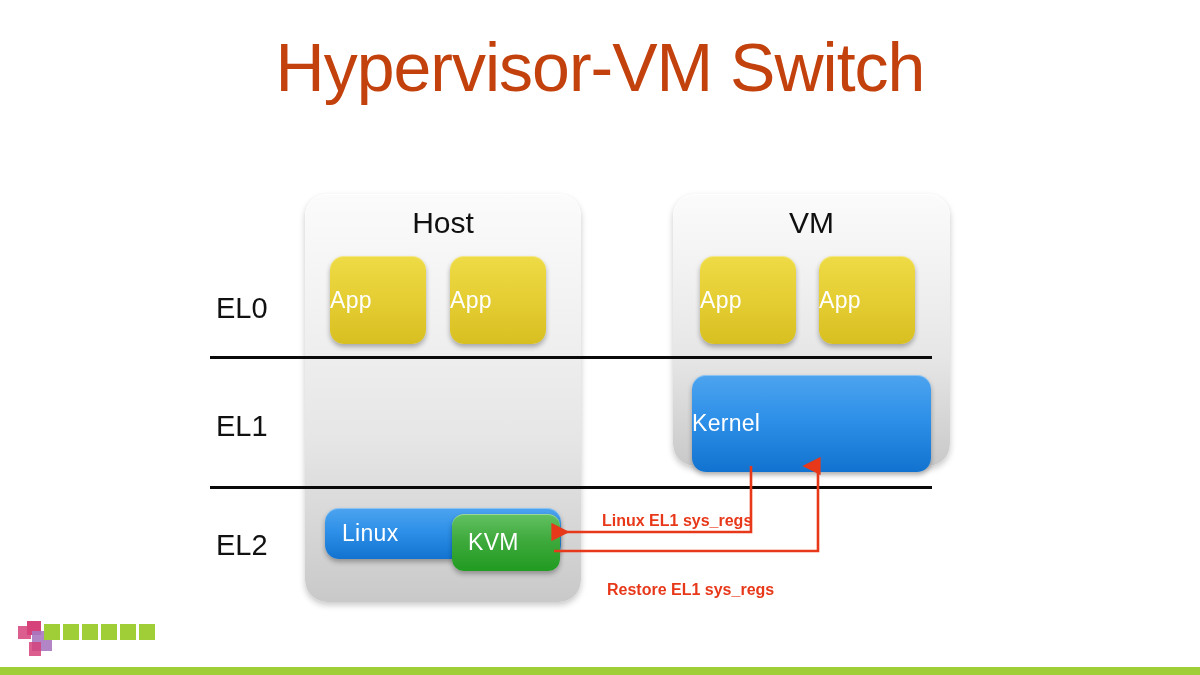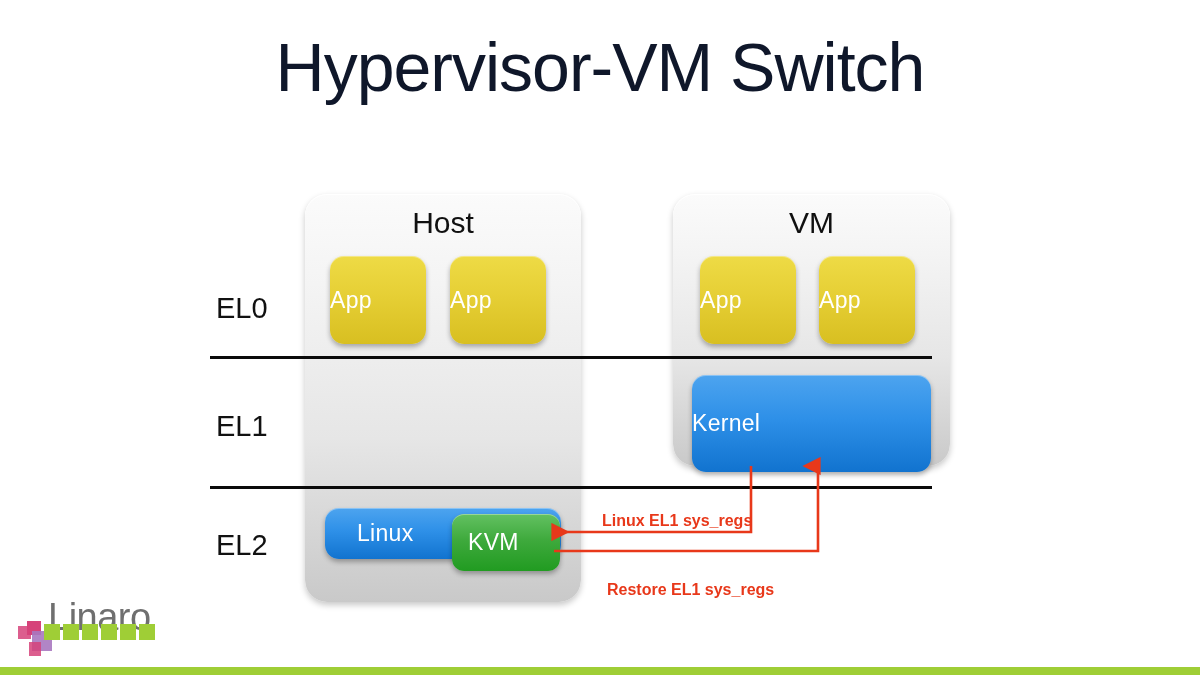--- a/index.html
+++ b/index.html
@@ -18,21 +18,21 @@
 
   
   .slide-title {
     position: absolute;
     left: 0;
     top: 28px;
     width: 1200px;
     text-align: center;
     font-size: 68px;
     font-weight: 400;
-    color: #0f172a;
+    color: #c2410c;
     letter-spacing: -1px;
     white-space: nowrap;
   }
 
   
   .el-label {
     position: absolute;
     font-size: 29px;
     color: #111111;
     font-weight: 400;
@@ -132,21 +132,21 @@
     height: 97px;
   }
 
   
   #host-linux {
     left: 325px;
     top: 508px;
     width: 236px;
     height: 51px;
     justify-content: flex-start;
-    padding-left: 32px;
+    padding-left: 17px;
     box-sizing: border-box;
   }
   #host-linux .comp-label { font-size: 23px; }
   #host-kvm {
     left: 452px;
     top: 514px;
     width: 92px;
     height: 57px;
     border-radius: 12px;
     z-index: 5;
@@ -261,21 +261,20 @@
 
   <polyline points="751,466 751,532 554,532" fill="none" stroke="#e8381a" stroke-width="2.6" marker-end="url(#ah-left)"></polyline>
 
   <polyline points="554,551 818,551 818,466" fill="none" stroke="#e8381a" stroke-width="2.6" marker-end="url(#ah-up)"></polyline>
 </svg>
 
 <div class="arrow-label" id="arrow-label-save">Linux EL1 sys_regs</div>
 <div class="arrow-label" id="arrow-label-restore">Restore EL1 sys_regs</div>
 
 <div id="linaro-logo">
-  <div id="logo-wordmark">Linaro</div>
   <svg width="170" height="62" viewBox="0 0 170 62" style="position:absolute;left:0;top:0;">
 
     <rect x="0" y="30" width="13" height="13" fill="#d6427a" opacity="0.85"></rect>
     <rect x="9" y="25" width="14" height="14" fill="#d6427a"></rect>
     <rect x="14" y="35" width="20" height="20" fill="#a878c0" opacity="0.9"></rect>
     <rect x="11" y="46" width="12" height="14" fill="#d6427a" opacity="0.85"></rect>
 
     <rect x="26" y="28" width="16" height="16" fill="#9fce36"></rect>
     <rect x="45" y="28" width="16" height="16" fill="#9fce36"></rect>
     <rect x="64" y="28" width="16" height="16" fill="#9fce36"></rect>

